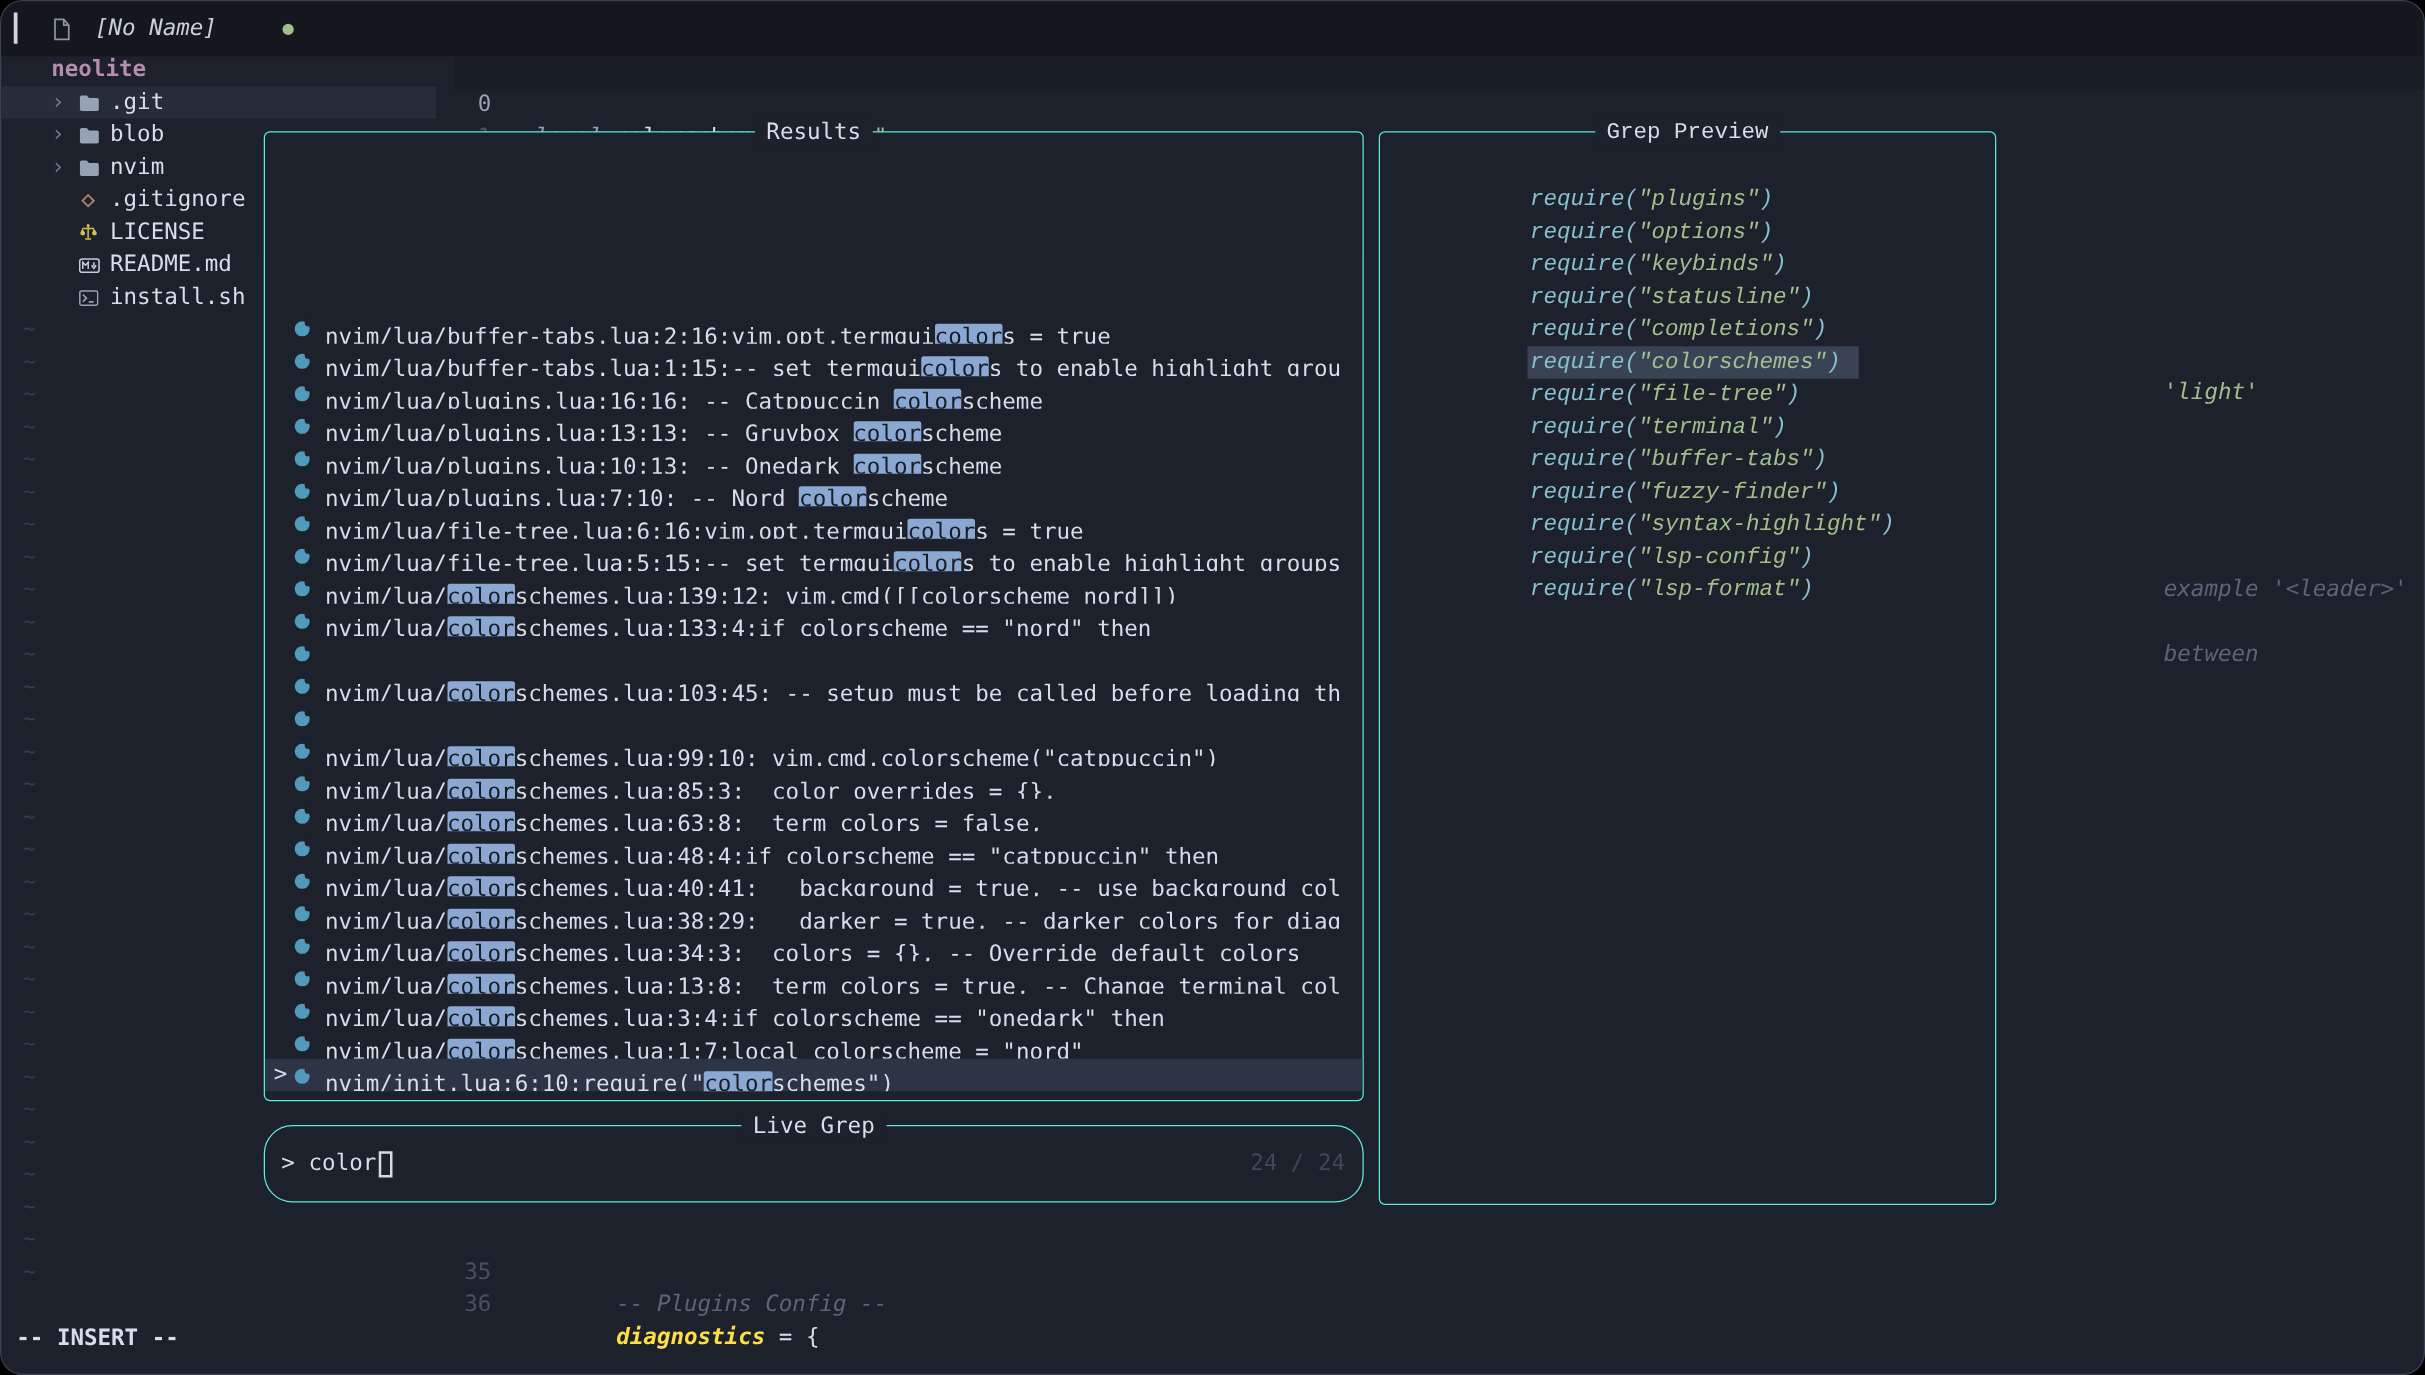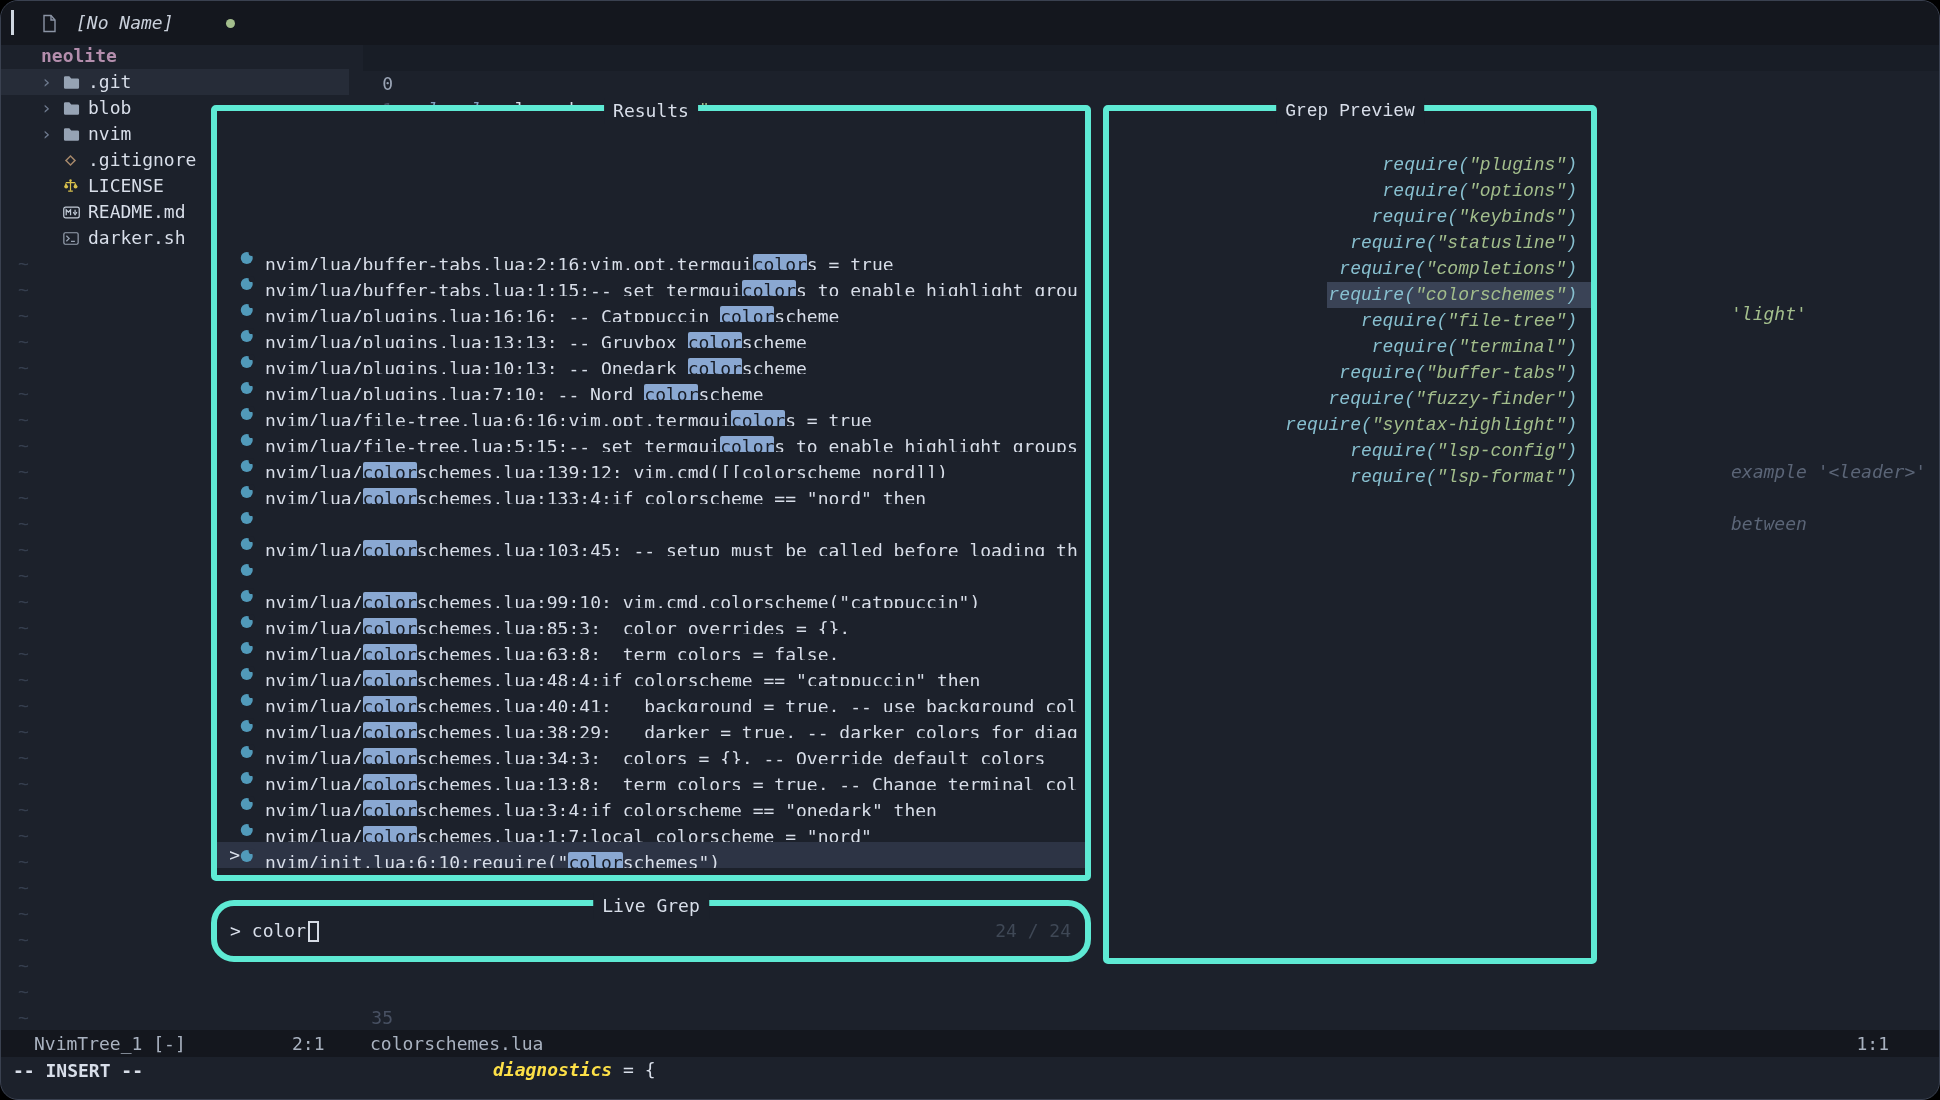--- a/index.html
+++ b/index.html
@@ -35,21 +35,21 @@
   .sidebar { position:absolute; left:0; top:42px; width:360px; }
   .tree-root { padding-left:40px; color:#b48ead; font-weight:bold; height:26px; }
   .tree-row { height:26px; display:flex; align-items:center; padding-left:40px; width:348px; }
   .tree-row.selected { background:#262c38; }
   .chev { display:inline-block; width:22px; color:#6e7a8e; }
   .ticon { display:inline-flex; width:25px; align-items:center; }
   .tlabel { color:#d8dee9; white-space:pre; }
   .tildes { position:absolute; left:0; top:208px; }
   .tilde { height:26px; padding-left:17px; color:#353e4e; }
   
-  .float { position:absolute; background:#1c212b; border:6px solid #5eead4; border-radius:5px;text-align:right; }
+  .float { position:absolute; background:#1c212b; border:1px solid #5eead4; border-radius:5px; }
   .results { left:210px; top:104px; width:880px; height:776px; }
   .livegrep { left:210px; top:899px; width:880px; height:62px;border-radius:23px; }
   .preview { left:1102px; top:104px; width:494px; height:859px;font-family:Liberation Mono, monospace; }
   .float-title { position:absolute; top:-13px; left:50%; transform:translateX(-50%);
     background:#1c212b; padding:0 9px; color:#d8dee9; white-space:pre; z-index:2; }
   
   .rlist { position:absolute; left:0; right:0; top:0; bottom:0; display:flex;
     flex-direction:column; justify-content:flex-end; padding-bottom:7px; overflow:hidden; }
   .rrow { height:26px; flex:0 0 26px; display:flex; align-items:center; padding-left:7px; white-space:pre; overflow:hidden; }
   .rrow.selected { background:#2d3445; }
@@ -190,21 +190,21 @@
     </div>
     <div class="tree-row">
       <span class="chev"></span>
       <span class="ticon">
           <svg width="16" height="13" viewBox="0 0 17 14">
             <rect x="0.8" y="0.8" width="15.4" height="12.4" rx="1.5" fill="none" stroke="#97a1b0" stroke-width="1.3"></rect>
             <path d="M3.5 4 l3 3 -3 3" fill="none" stroke="#97a1b0" stroke-width="1.4"></path>
             <path d="M8.5 10.2 h4.2" stroke="#97a1b0" stroke-width="1.4"></path>
           </svg>
         </span>
-      <span class="tlabel">darker.sh</span>
+      <span class="tlabel">install.sh</span>
     </div>
 
     <div class="tildes">
 
         <div class="tilde">~</div>
 
         <div class="tilde">~</div>
 
         <div class="tilde">~</div>
 
@@ -548,24 +548,18 @@
           <span class="pline-inner"><span class="pcall">require(</span><span class="parg">"lsp-config"</span><span class="pclose">)</span></span>
         </div>
 
         <div class="pline">
           <span class="pline-inner"><span class="pcall">require(</span><span class="parg">"lsp-format"</span><span class="pclose">)</span></span>
         </div>
 
     </div>
   </div>
 
-  <div class="statusline">
-    <span class="sl-tree">NvimTree_1 [-]</span>
-    <span class="sl-treepos">2:1</span>
-    <span class="sl-file">colorschemes.lua</span>
-    <span class="sl-filepos">1:1</span>
-  </div>
 
   <div class="cmdline">
     <span class="mode">-- INSERT --</span>
   </div>
 
 </div>
 
 </body></html>

